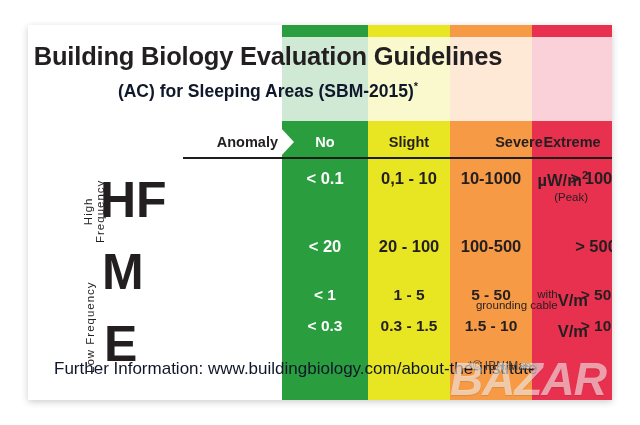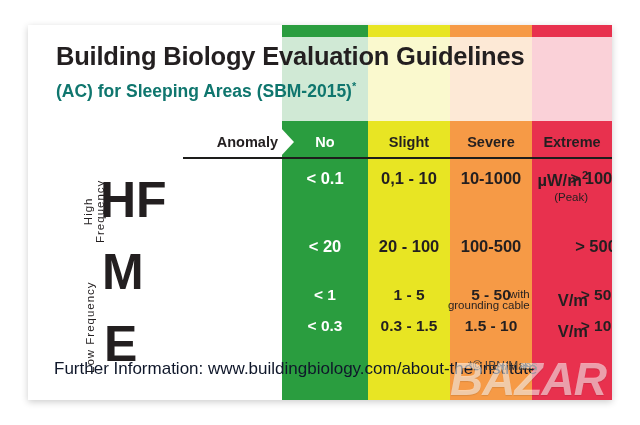--- a/index.html
+++ b/index.html
@@ -47,35 +47,35 @@
     height: 84px;
     background: rgba(255,255,255,0.78);
   }
 
   
   #title-block {
     position: absolute;
     left: 0;
     top: 14px;
     width: 480px;
+    text-align: center;
     z-index: 5;
-    margin-left: 28px;
   }
   #main-title {
     font-size: 25.5px;
     font-weight: bold;
     color: #231f20;
     letter-spacing: -0.2px;
     line-height: 34px;
     white-space: nowrap;
   }
   #sub-title {
     font-size: 17.5px;
     font-weight: bold;
-    color: #0f766e;
+    color: #0f172a;
     line-height: 24px;
     margin-top: 1px;
     white-space: nowrap;
   }
   #sub-title .ast { font-size: 11px; vertical-align: super; }
 
   
   #table {
     position: absolute;
     left: 0;
@@ -96,21 +96,21 @@
     line-height: 30px;
     text-align: center;
     font-size: 14.5px;
     font-weight: bold;
     color: #231f20;
     white-space: nowrap;
   }
   #head-anomaly { left: 120px;  width: 130px; text-align: right; padding-right: 8px; }
   #head-no      { left: 254px;  width: 86px;  color: #ffffff; }
   #head-slight  { left: 340px;  width: 82px; }
-  #head-severe  { left: 422px;  width: 82px; }
+  #head-severe  { left: 422px;  width: 82px; padding-left: 28px; }
   #head-extreme { left: 504px;  width: 80px; }
 
   
   #chevron {
     position: absolute;
     left: 252px;
     top: 0px;
     width: 14px;
     height: 30px;
     background: #ffffff;
@@ -166,21 +166,21 @@
   .r-hf .u-main { font-size: 16.5px; font-weight: bold; line-height: 20px; }
   .r-hf .u-main sup { font-size: 11px; }
   .r-hf .u-sub  { font-size: 11.5px; font-weight: normal; line-height: 14px; }
   .r-hf .val { top: 10px; font-size: 16.5px; line-height: 22px; }
 
   
   .r-m .unit { top: 16px; font-size: 16.5px; font-weight: bold; line-height: 22px; }
   .r-m .val  { top: 16px; font-size: 16.5px; line-height: 22px; }
 
   
-  .r-e1 .unit, .r-e2 .unit { top: 3px; line-height: 22px; gap: 28px; }
+  .r-e1 .unit, .r-e2 .unit { top: 3px; line-height: 22px; }
   .r-e1 .val,  .r-e2 .val  { top: 3px; font-size: 15.5px; line-height: 22px; }
   .u-note { font-size: 11.5px; font-weight: normal; color: #231f20; }
   .u-note .nl { display: block; line-height: 11px; }
   .u-vm { font-size: 16.5px; font-weight: bold; }
   .r-e1 .unit { display: flex; align-items: center; justify-content: flex-end; height: 31px; }
   .r-e2 .unit { display: flex; align-items: center; justify-content: flex-end; height: 31px; }
   .r-e1 .u-note { text-align: right; }
 
   
   .big-letter {

